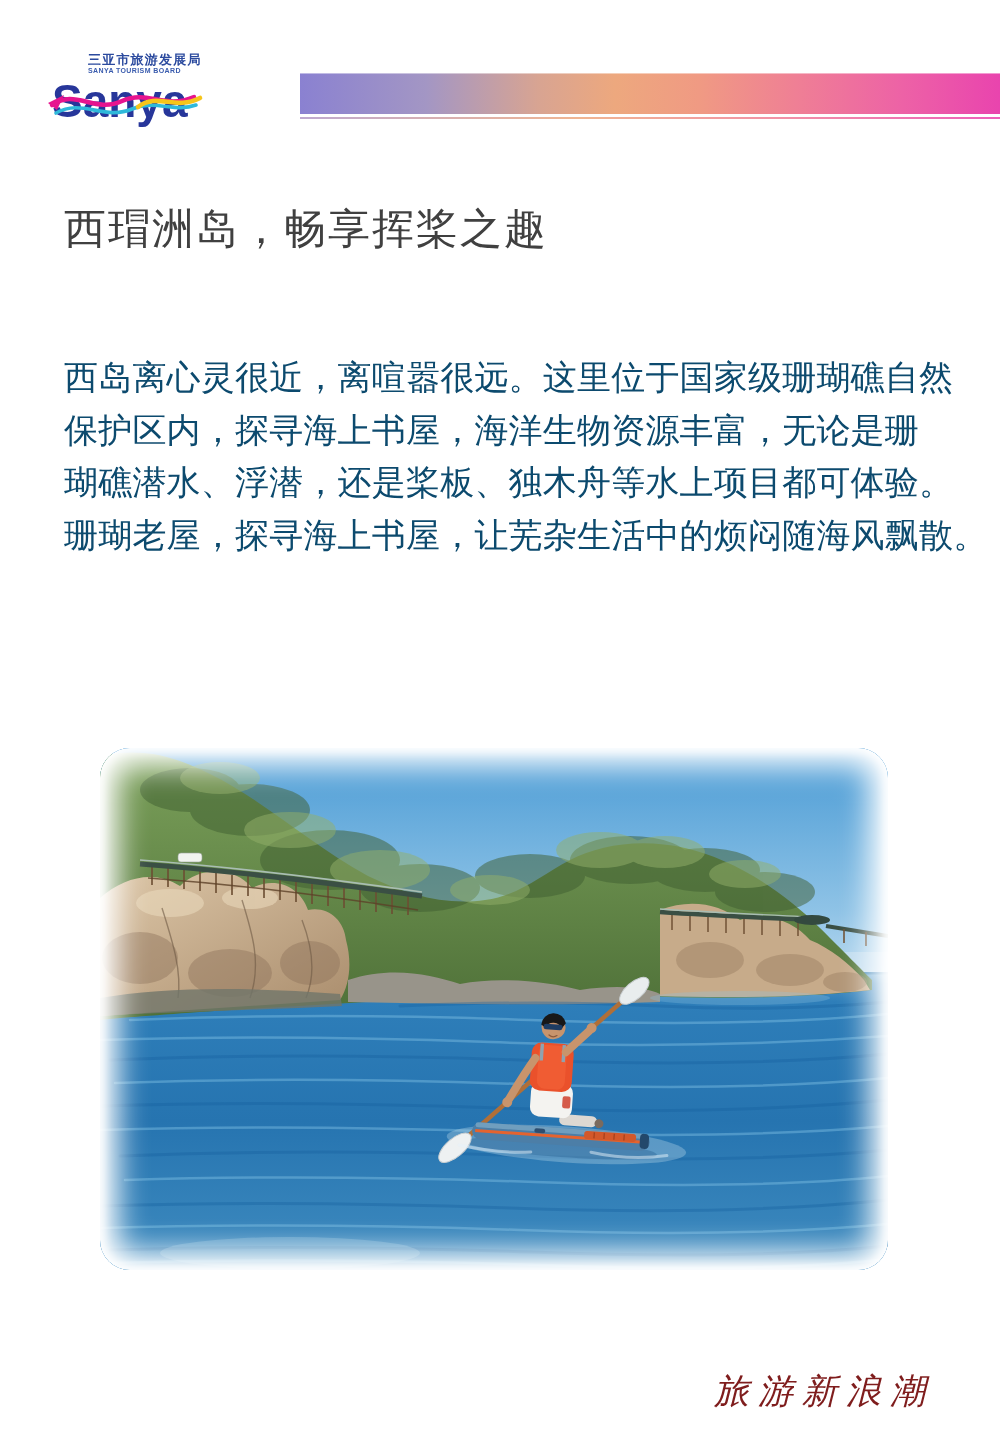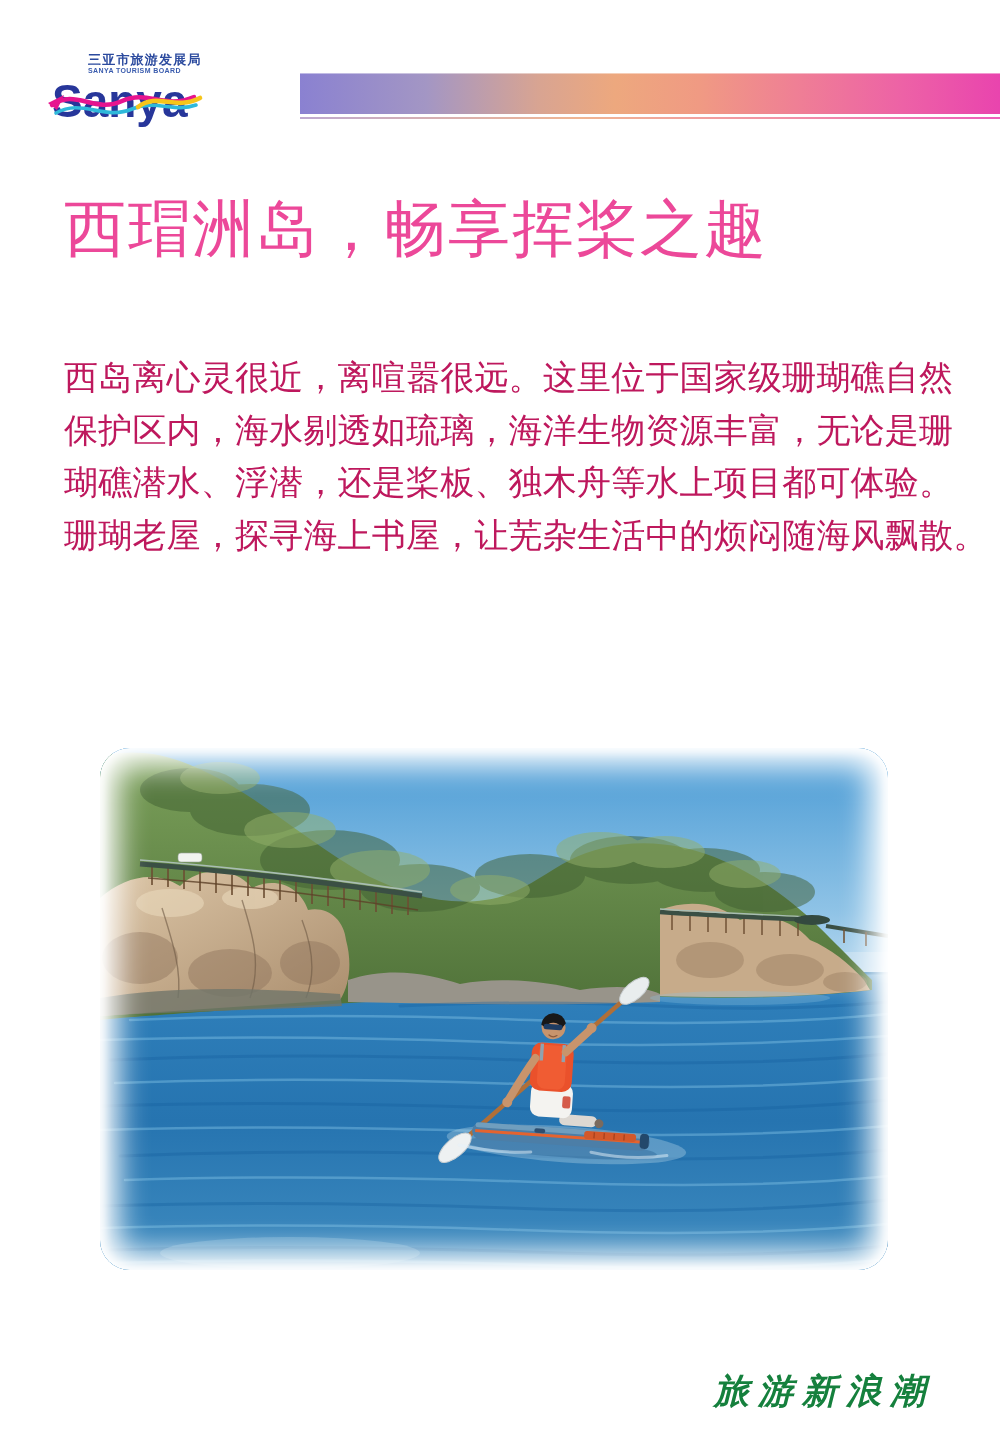--- a/index.html
+++ b/index.html
@@ -35,45 +35,45 @@
     box-shadow:inset 0 1px 0 rgba(255,255,255,.45);
   }
   .banner-line {
     position:absolute; left:300px; right:0; top:101px; height:2px;
     background:linear-gradient(90deg,#b39ac8 0%,#eda87e 40%,#ef7f95 68%,#e944ae 100%);
     opacity:.85;
   }
 
   
   .title {
-    position:absolute; left:64px; top:176px; font-size:62px; font-weight:400;
-    color:#ec4899; letter-spacing:2px; line-height:74px; white-space:nowrap;
-  }
-  .para { position:absolute; left:64px; top:335px; width:900px; color:#be185d; }
+    position:absolute; left:64px; top:176px; font-size:42px; font-weight:400;
+    color:#404040; letter-spacing:2px; line-height:74px; white-space:nowrap;
+  }
+  .para { position:absolute; left:64px; top:335px; width:900px; color:#0c4a6e; }
   .para .pline {
     display:block; font-size:34px; line-height:52.5px; letter-spacing:.2px;
     white-space:nowrap;
   }
 
   
   .photo {
     position:absolute; left:100px; top:732px; width:788px; height:522px;
     border-radius:30px; overflow:hidden; background:#9cc4e2;
   }
   .photo svg { display:block; width:100%; height:100%; }
   .photo .feather {
     position:absolute; inset:0; border-radius:30px; pointer-events:none;
     box-shadow:inset 0 0 30px 18px #ffffff, inset 0 0 8px 4px rgba(255,255,255,.85);
   }
 
   
   .watermark {
     position:absolute; left:714px; top:1352px; font-family:"DejaVu Serif","Liberation Serif",serif;
-    font-style:italic; font-weight:700; font-size:35px; letter-spacing:9px;
-    color:#15803d; white-space:nowrap;
+    font-style:italic; font-weight:400; font-size:35px; letter-spacing:9px;
+    color:#7f1d1d; white-space:nowrap;
   }
 </style>
 </head>
 <body>
 
 <div class="page">
 
   <div class="logo">
     <div class="logo-cn">三亚市旅游发展局</div>
     <div class="logo-en">SANYA TOURISM BOARD</div>
@@ -88,21 +88,21 @@
     </div>
   </div>
 
   <div class="banner"></div>
   <div class="banner-line"></div>
 
   <h1 class="title">西瑁洲岛，畅享挥桨之趣</h1>
 
   <div class="para">
     <span class="pline">西岛离心灵很近，离喧嚣很远。这里位于国家级珊瑚礁自然</span>
-    <span class="pline">保护区内，海水剔透如琉璃，海洋生物资源丰富，无论是珊</span>
+    <span class="pline">保护区内，探寻海上书屋，海洋生物资源丰富，无论是珊</span>
     <span class="pline">瑚礁潜水、浮潜，还是桨板、独木舟等水上项目都可体验。</span>
     <span class="pline">珊瑚老屋，探寻海上书屋，让芜杂生活中的烦闷随海风飘散。</span>
   </div>
 
   <figure class="photo">
     <svg viewBox="0 0 788 522" preserveAspectRatio="none">
       <defs>
         <linearGradient id="sky" x1="0" y1="0" x2="0" y2="1">
           <stop offset="0" stop-color="#4a9bd5"></stop>
           <stop offset=".65" stop-color="#8fc3e6"></stop>

